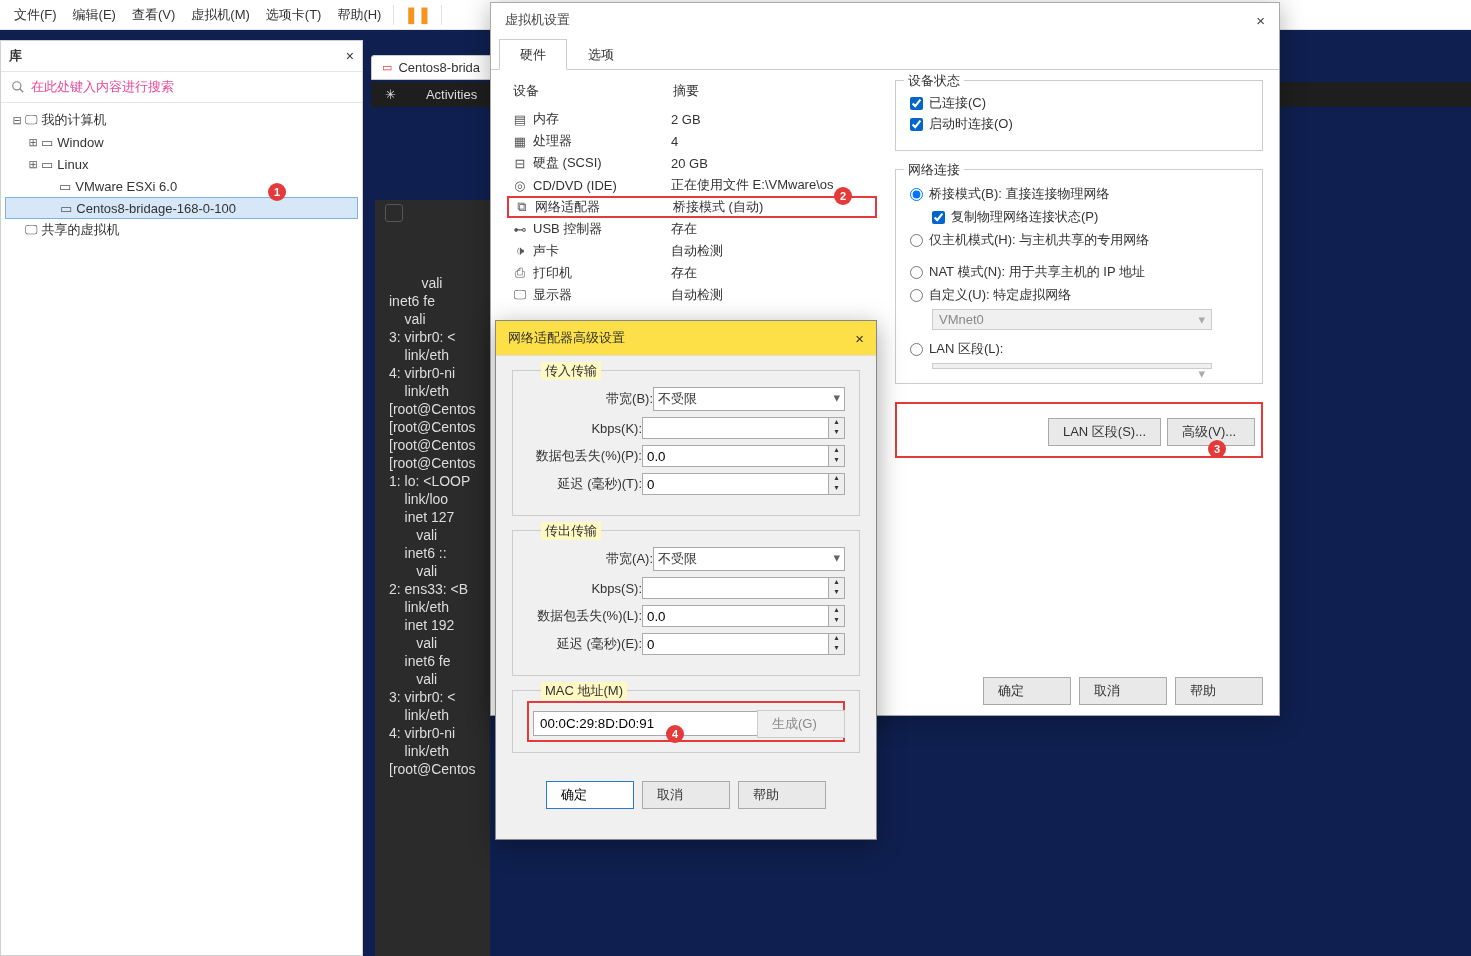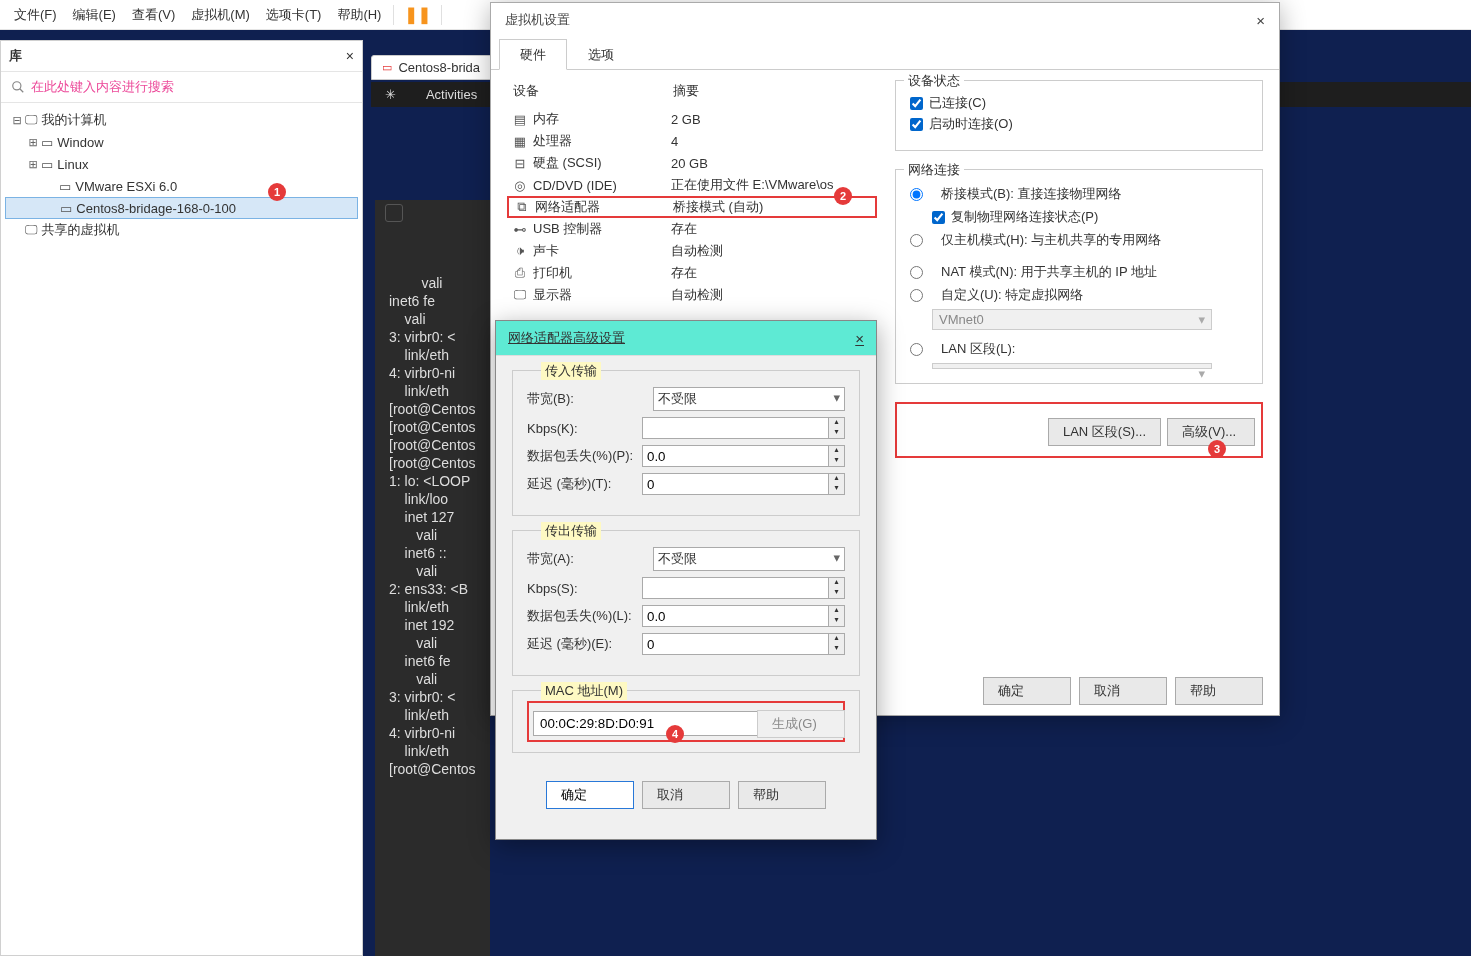--- a/index.html
+++ b/index.html
@@ -50,38 +50,38 @@
 .hw-header .c1 { width: 160px; }
 .hw-row { display: flex; align-items: center; height: 22px; padding-left: 4px; }
 .hw-row .hwicon { width: 18px; display: flex; align-items: center; justify-content: center; color: #555; }
 .hw-row .c1 { width: 142px; padding-left: 4px; }
 .hw-hl { border: 2px solid #e53a3a; }
 .hw-right { flex: 1; padding-left: 18px; }
 .grp { border: 1px solid #ccc; padding: 10px 14px 14px; margin-bottom: 18px; position: relative; }
 .grp-title { position: absolute; top: -9px; left: 8px; background: #fff; padding: 0 4px; }
 .chk { display: flex; align-items: center; gap: 6px; margin: 3px 0; }
 .chk input { accent-color: #0066cc; }
-.rad { display: flex; align-items: center; gap: 18px; margin: 5px 0; }
+.rad { display: flex; align-items: center; gap: 6px; margin: 5px 0; }
 .sel, .txt { border: 1px solid #aaa; padding: 2px 4px; background: #fff; }
 .sel-dis { background: #f0f0f0; color: #888; border: 1px solid #ccc; padding: 2px 20px 2px 6px; position: relative; width: 280px; margin-left: 22px; margin-top: 4px; }
 .sel-dis::after { content: '▾'; position: absolute; right: 6px; color: #aaa; }
 .btnbar { display: flex; gap: 6px; justify-content: flex-end; margin-top: 8px; }
 .btnbar.hl { border: 2px solid #e53a3a; padding: 14px 6px 10px; position: relative; }
 .btn { background: #e9e9e9; border: 1px solid #aaa; padding: 4px 14px; min-width: 88px; cursor: default; }
 .btn.primary { background: #fff; border: 1px solid #2878d8; color: #000; }
 .dlg-footer { position: absolute; bottom: 10px; right: 16px; display: flex; gap: 8px; }
 
 
 .dlg-adv { position: absolute; top: 320px; left: 495px; width: 382px; height: 520px; background: #f0f0f0; border: 1px solid #888; z-index: 30; box-shadow: 0 6px 24px rgba(0,0,0,.35); }
-.adv-title { display: flex; justify-content: space-between; align-items: center; padding: 8px 12px; background: #5eead4; border-bottom: 1px solid #ddd; text-decoration: underline;}
+.adv-title { display: flex; justify-content: space-between; align-items: center; padding: 8px 12px; background: #fde047; border-bottom: 1px solid #ddd;}
 .adv-body { padding: 14px 16px 8px; }
 .adv-grp { border: 1px solid #ccc; padding: 10px 14px 14px; margin-bottom: 14px; position: relative; background: #f0f0f0; }
 .adv-grp .grp-title { background: #fef9c3; margin-left: 20px; }
 .frow { display: flex; align-items: center; margin: 6px 0; }
-.frow label { width: 126px; }
+.frow label { width: 126px; text-align: right; }
 .frow .sel { flex: 1; position: relative; padding-right: 18px; }
 .frow .sel::after { content: '▾'; position: absolute; right: 4px; color: #666; }
 .frow .spinner { display: flex; flex: 1; }
 .frow .spinner input { flex: 1; border: 1px solid #aaa; padding: 2px 4px; }
 .frow .spin-btns { width: 16px; display: flex; flex-direction: column; border: 1px solid #aaa; border-left: none; }
 .frow .spin-btns span { height: 10px; line-height: 8px; font-size: 8px; text-align: center; background: #eee; cursor: default; }
 .mac-row { display: flex; gap: 10px; align-items: center;  margin-top: 4px;}
 .mac-row input { flex: 1; border: 1px solid #aaa; padding: 4px 6px; }
 .mac-hl { border: 2px solid #e53a3a; padding: 4px; position: relative; }
 .adv-footer { display: flex; gap: 8px; justify-content: center; padding: 6px 0 12px; }

